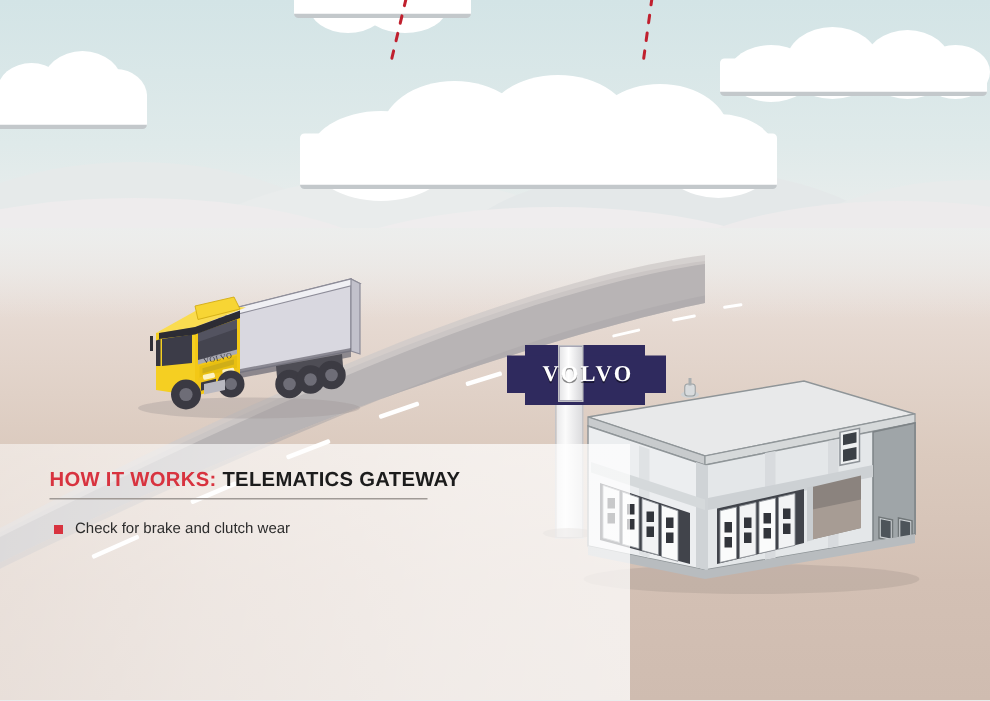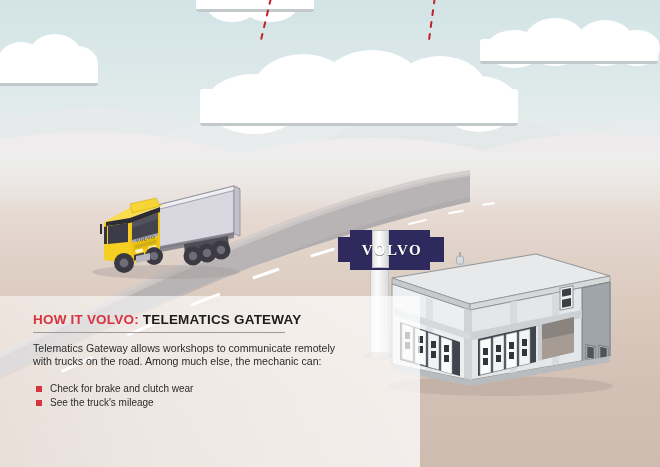--- a/index.html
+++ b/index.html
@@ -356,29 +356,27 @@
       <ellipse cx="74" cy="11" rx="6" ry="2.4" fill="#cfd2d4"></ellipse>
       <rect x="70.5" y="4" width="7" height="8" rx="2" fill="#d8dbdd" stroke="#9aa0a2" stroke-width=".7"></rect>
       <rect x="73" y="-4" width="2" height="9" fill="#a9aeb0"></rect>
     </svg>
   </div>
 
   <div id="panel">
     <div id="panel-inner">
 
       <div class="head">
-        <span class="red">HOW IT VOLVO</span><span class="red">:</span>
+        <span class="red">HOW IT WORKS</span><span class="red">:</span>
         <span class="blk">TELEMATICS GATEWAY</span>
       </div>
 
       <div class="rule"></div>
 
-      <p class="body-copy">Telematics Gateway allows workshops to communicate remotely with trucks on the road. Among much else, the mechanic can:</p>
 
       <ul class="bullets">
         <li>Check for brake and clutch wear</li>
-        <li>See the truck's mileage</li>
       </ul>
 
     </div>
   </div>
 
 </div>
 
 </body></html>

